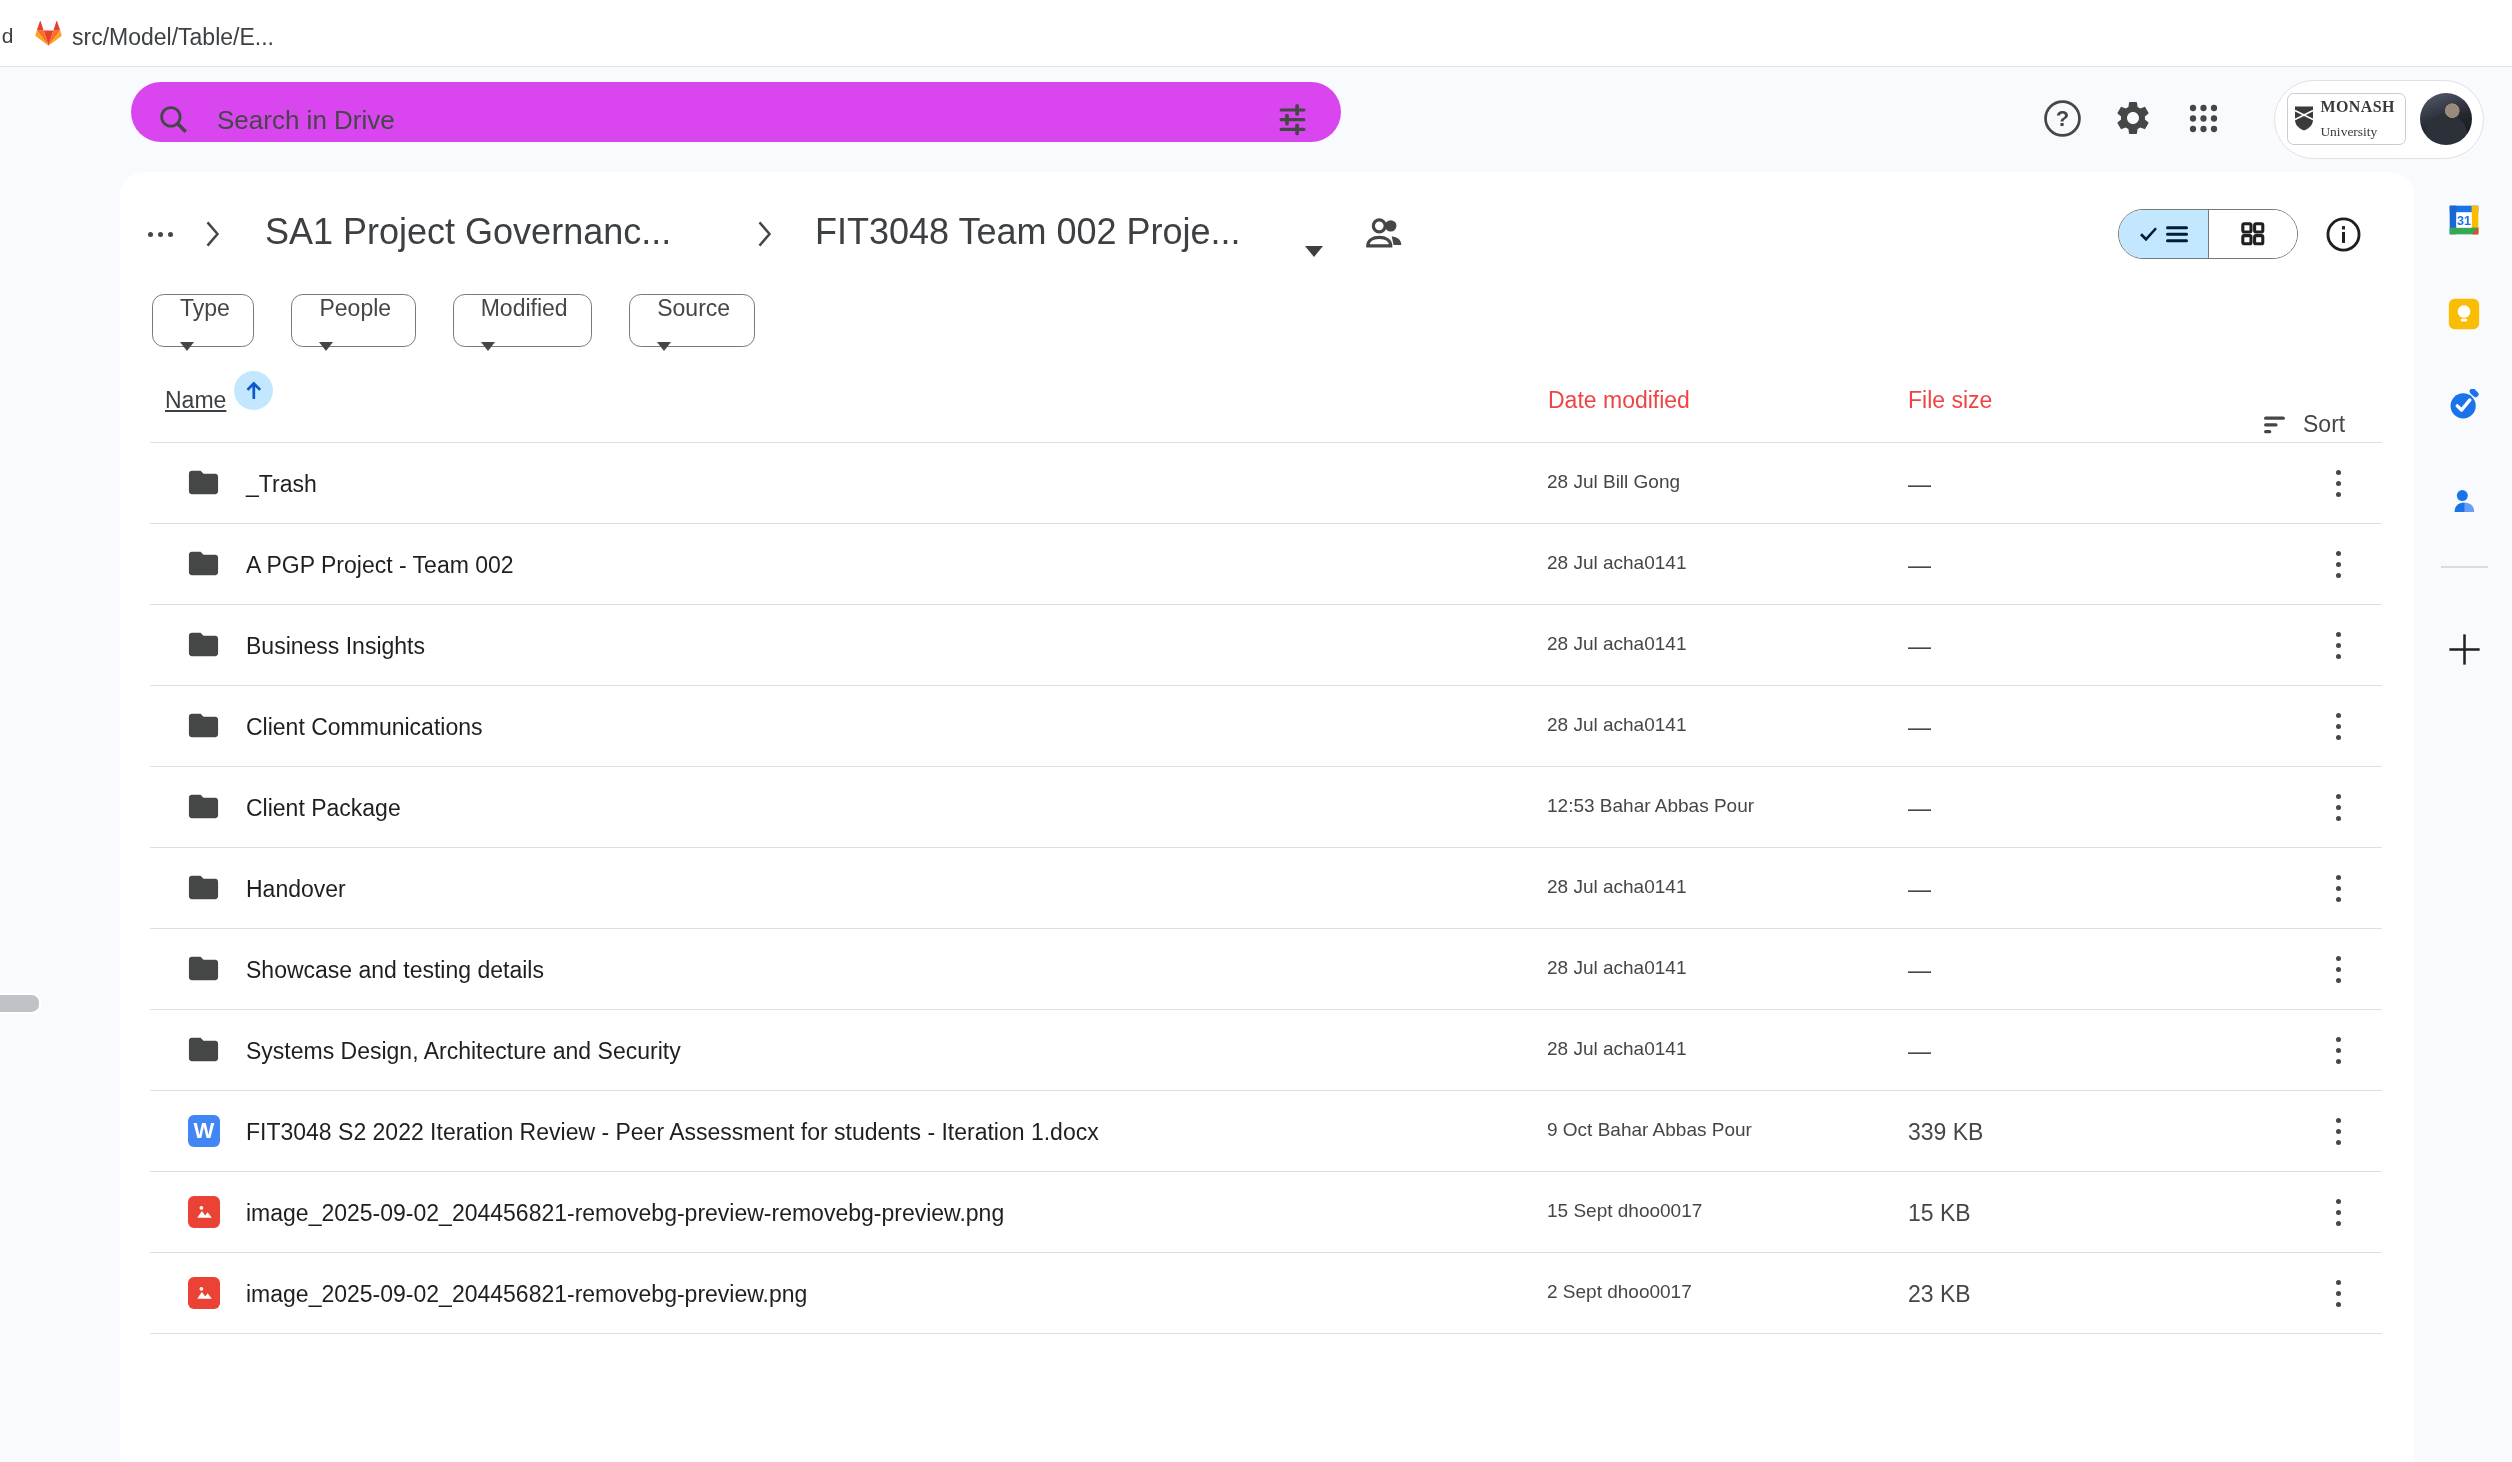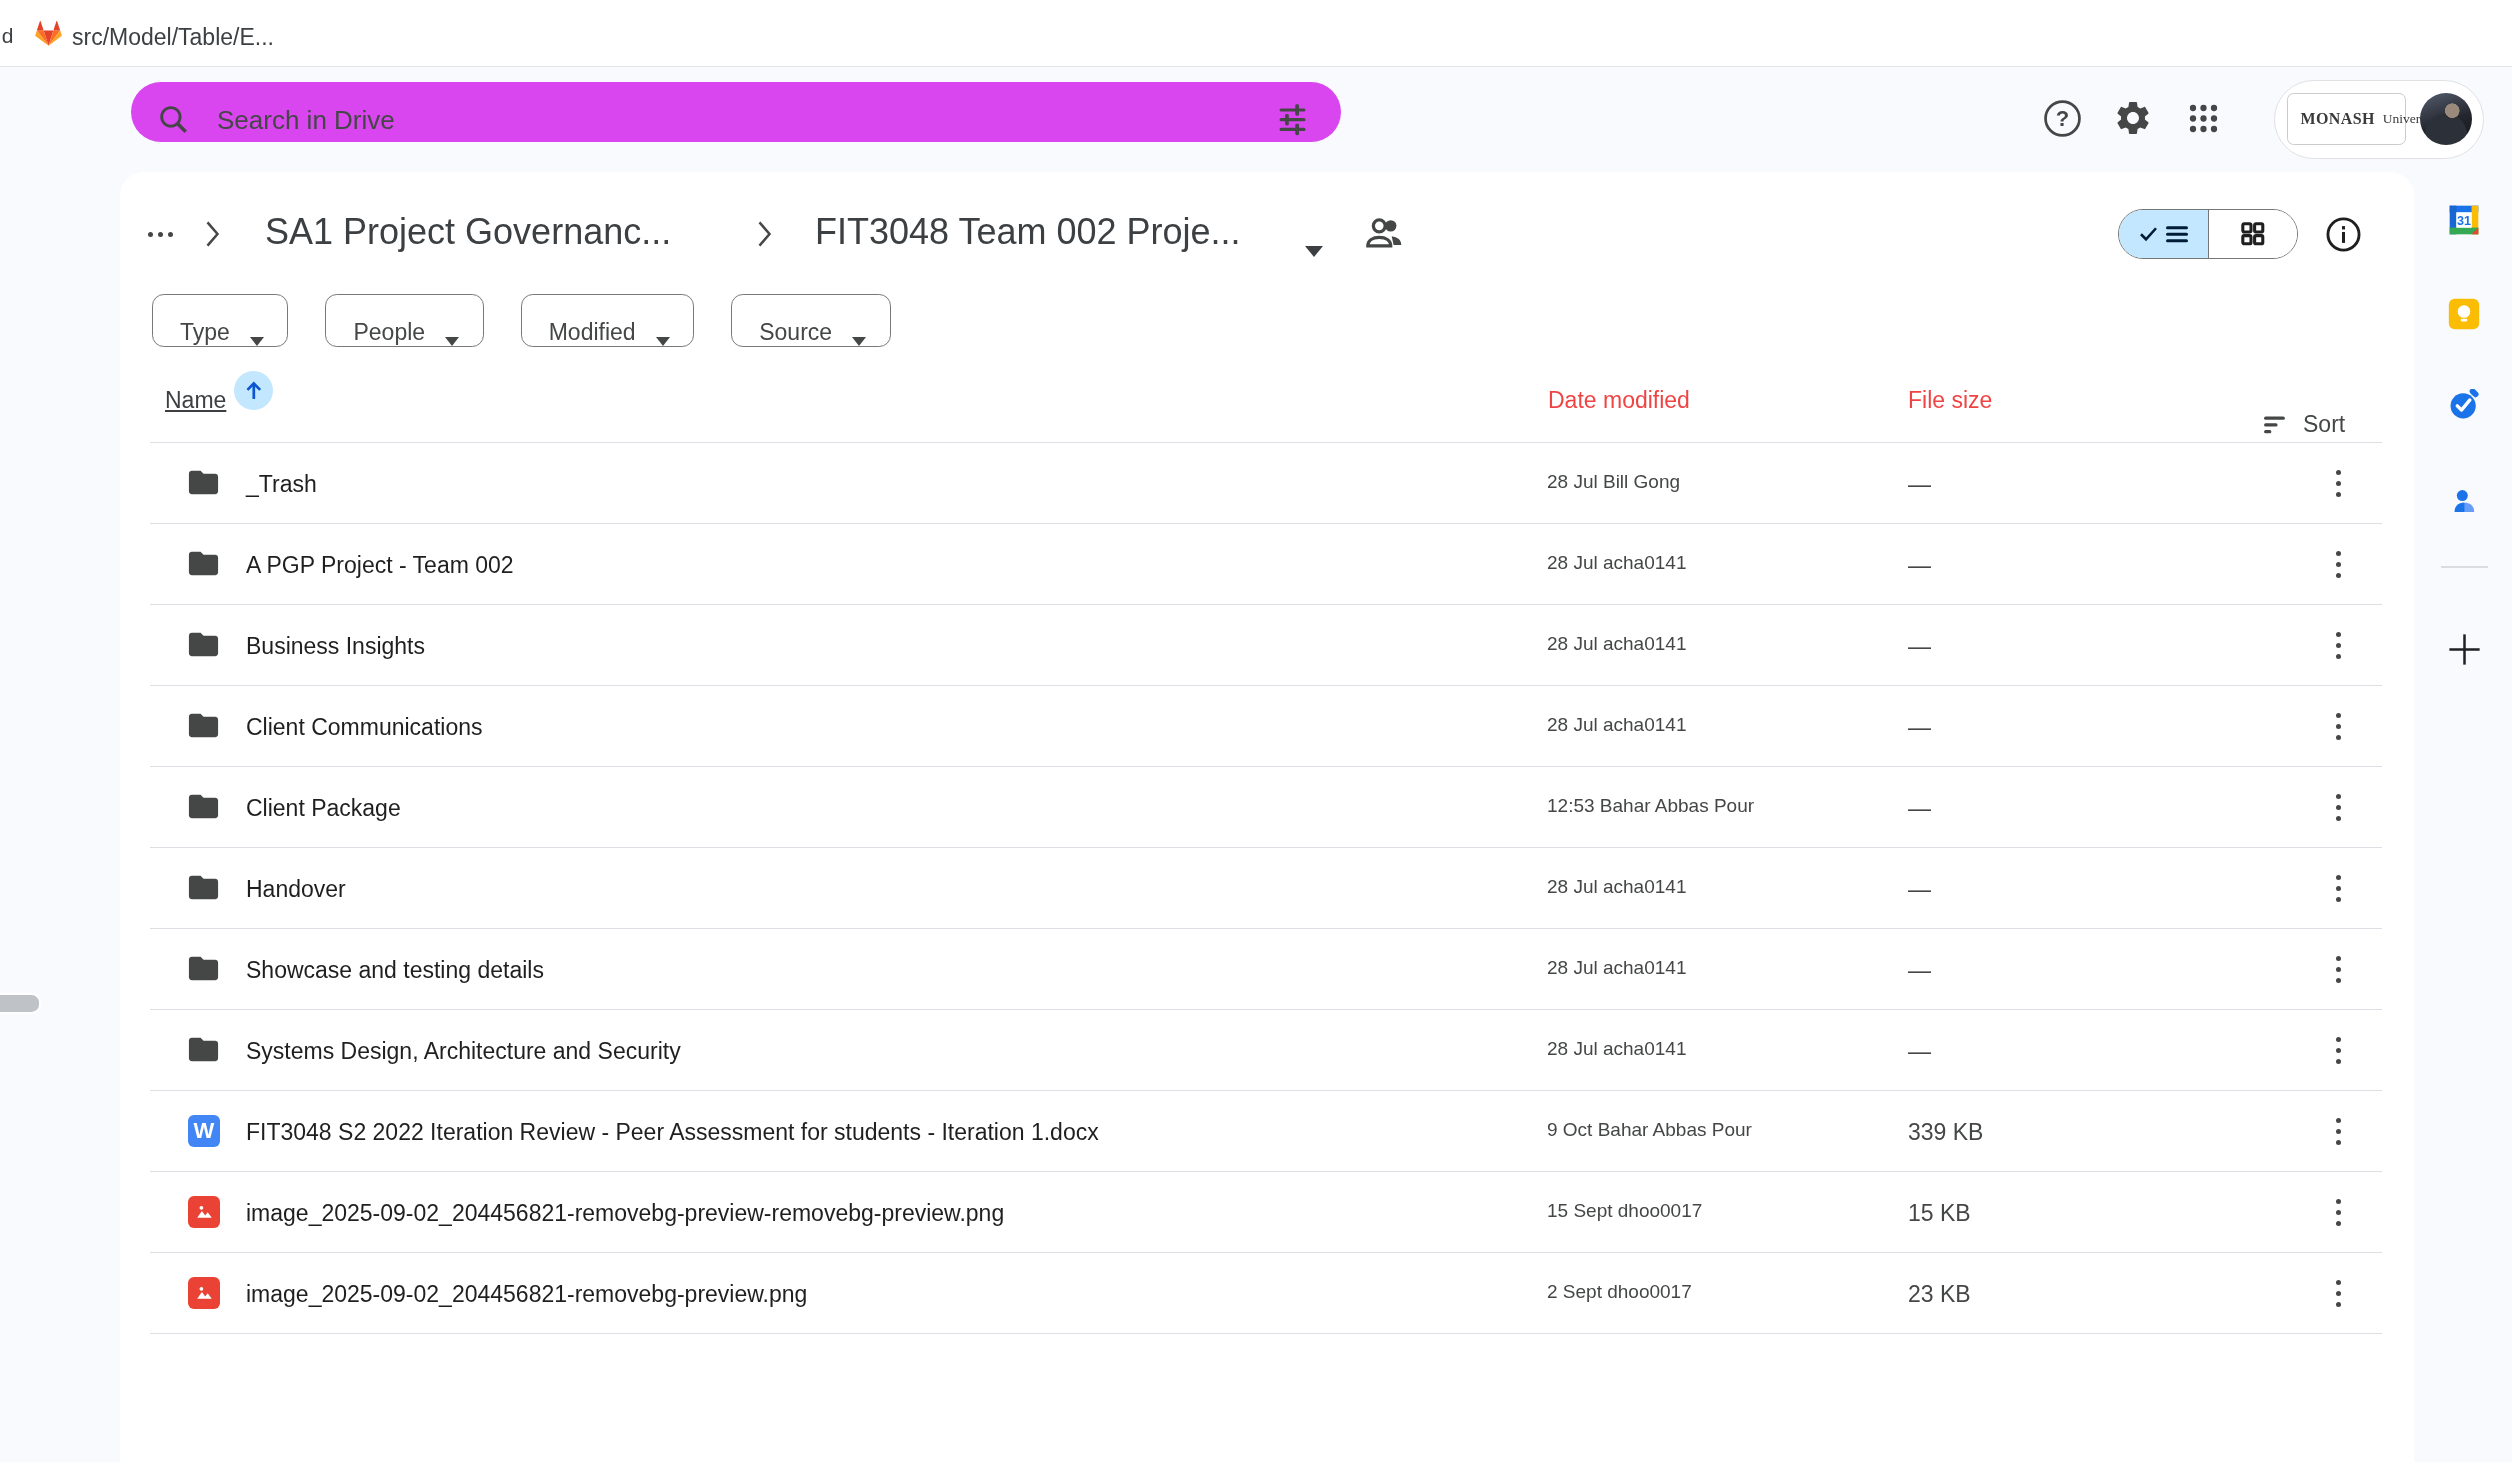--- a/index.html
+++ b/index.html
@@ -19,21 +19,21 @@
   .search-input{left:84px;top:0;width:993px;height:74px;border:none;outline:none;background:transparent;
     font-family:"Liberation Sans",sans-serif;font-size:26px;color:#1F1F1F;}
   .search-input::placeholder{color:#444746;opacity:1;}
   .tune-btn{left:1143px;top:18.5px;width:37px;height:37px;}
   .iconbtn{background:none;border:none;padding:0;cursor:pointer;}
   .help-btn{left:2043px;top:99px;width:39px;height:39px;}
   .gear-btn{left:2113px;top:98px;width:40px;height:40px;}
   .grid-btn{left:2186px;top:101px;width:35px;height:35px;}
   .account-pill{left:2274px;top:80px;width:210px;height:79px;border-radius:40px;background:#fff;border:1.7px solid #DFE1E5;box-sizing:border-box;}
   .monash-box{left:11.8px;top:11.8px;width:119px;height:52px;background:#fff;border:1.7px solid #C9CBCF;border-radius:6.7px;box-sizing:border-box;display:flex;align-items:center;gap:5.9px;padding-left:6.7px;}
-  .monash-text{display:flex;flex-direction:row;line-height:1;gap:8px;}
+  .monash-text{display:flex;flex-direction:column;line-height:1;gap:8px;}
   .monash-l1{font-family:"Liberation Serif",serif;font-weight:bold;font-size:16px;color:#3A3A3A;letter-spacing:0.4px;}
   .monash-l2{font-family:"Liberation Serif",serif;font-size:13.5px;color:#3A3A3A;margin-top:1.7px;}
   .avatar{left:145px;top:11.8px;width:52px;height:52px;border-radius:50%;
     background:
       radial-gradient(circle at 62% 34%, #9a8a7c 0 15%, rgba(0,0,0,0) 16%),
       radial-gradient(circle at 50% 80%, #2c3038 0 42%, rgba(0,0,0,0) 43%),
       linear-gradient(160deg,#555d6e 0%,#23262e 55%,#141619 100%);}
 
   
   .card{left:120px;top:172px;width:2294px;height:1290px;background:#fff;border-radius:23.6px 23.6px 0 0;}
@@ -50,21 +50,21 @@
 
   
   .vtoggle{left:1998px;top:37px;width:180px;height:50px;border:1.7px solid #747775;border-radius:25px;box-sizing:border-box;display:flex;overflow:hidden;background:#fff;}
   .vseg{flex:1;display:flex;align-items:center;justify-content:center;gap:6.7px;border:none;background:#fff;cursor:pointer;}
   .vseg.sel{background:#C2E7FF;}
   .vseg + .vseg{border-left:1.7px solid #747775;}
   .info-btn{left:2205px;top:44px;width:37px;height:37px;}
 
   
   .chips{left:32px;top:122px;display:flex;gap:37px;}
-  .chip{display:flex;align-items:flex-end;gap:20px;height:53px;padding:0 23.6px 0 27px;border:1.7px solid #767A7D;border-radius:11.8px;background:#fff;cursor:pointer;box-sizing:border-box;}
+  .chip{display:flex;align-items:flex-start;gap:20px;height:53px;padding:0 23.6px 0 27px;border:1.7px solid #767A7D;border-radius:11.8px;background:#fff;cursor:pointer;box-sizing:border-box;flex-direction:column;}
   .chip span{font-size:23px;color:#444746;font-family:"Liberation Sans",sans-serif;}
   .chip i{width:0;height:0;border-left:7.6px solid transparent;border-right:7.6px solid transparent;border-top:9.3px solid #444746;}
 
   
   .col-label{top:215px;font-size:23px;color:#ef4444;background:none;border:none;padding:0;font-family:"Liberation Sans",sans-serif;cursor:pointer;}
   .h-name{left:45px;color:#3C4043;text-decoration:underline;}
   .sort-dir{left:114px;top:199px;width:39px;height:39px;border-radius:50%;background:#C2E7FF;display:flex;align-items:center;justify-content:center;border:none;cursor:pointer;}
   .h-date{left:1428px;} .h-size{left:1788px;}
   .sort-btn{left:2137px;top:210px;display:flex;align-items:center;gap:15px;background:none;border:none;cursor:pointer;margin-top:28px;}
   .sort-btn span{font-size:23px;color:#444746;font-family:"Liberation Sans",sans-serif;}

